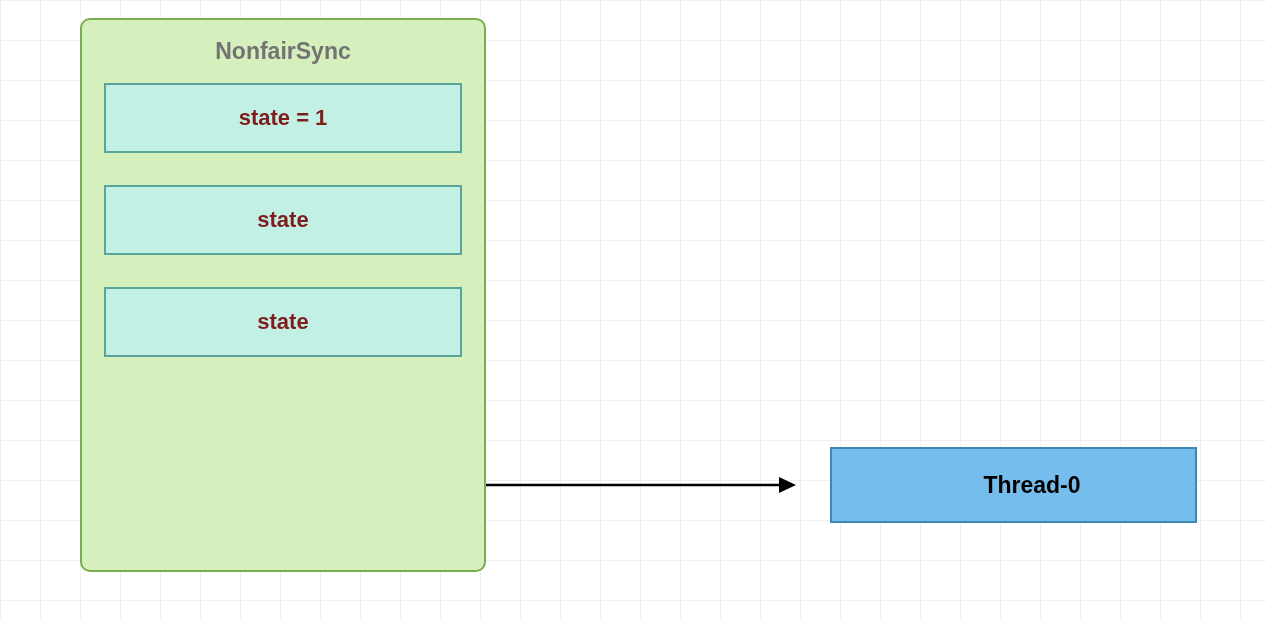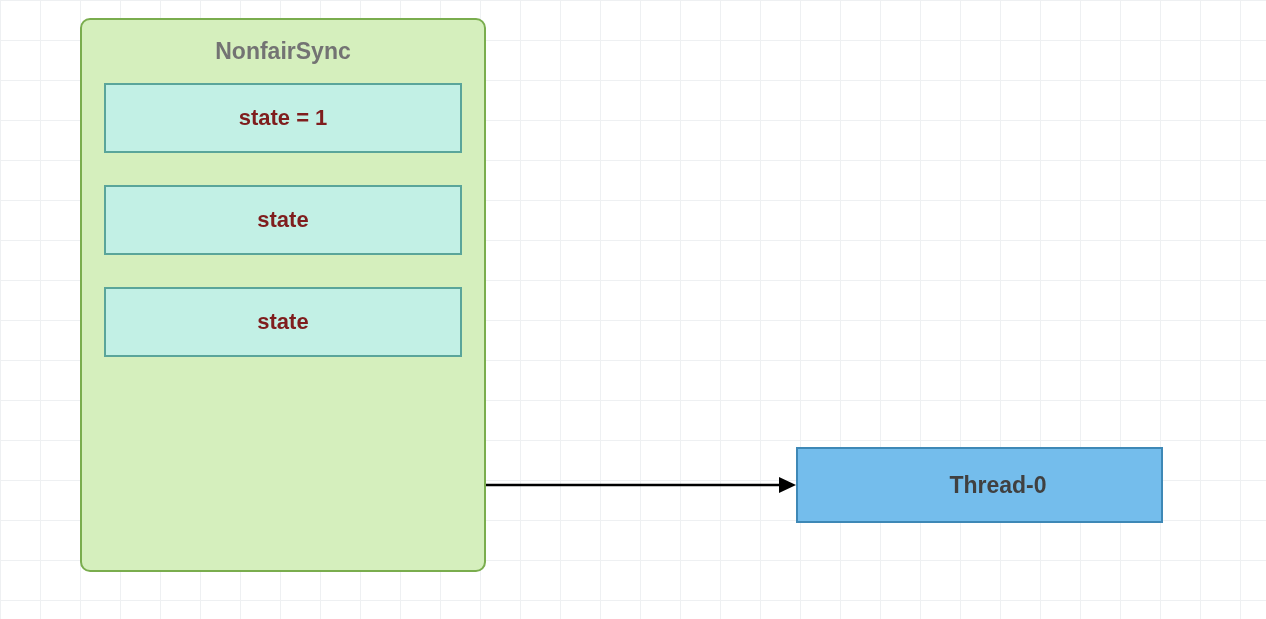--- a/index.html
+++ b/index.html
@@ -45,32 +45,32 @@
       display: flex;
       align-items: center;
       justify-content: center;
       font-weight: bold;
       font-size: 22px;
       color: #7f1d1d;
     }
     .field.last { margin-bottom: 0; }
     .thread-box {
       position: absolute;
-      left: 796px;
+      left: 830px;
       top: 447px;
       width: 367px;
       height: 76px;
       background: #74bdec;
       border: 2px solid #3e88b6;
       display: flex;
       align-items: center;
       justify-content: center;
       font-weight: bold;
       font-size: 23px;
-      color: #404040;
+      color: #000000;
       padding-left: 37px;
     }
     .arrow-svg {
       position: absolute;
       left: 486px;
       top: 470px;
       width: 320px;
       height: 30px;
     }
   </style>

